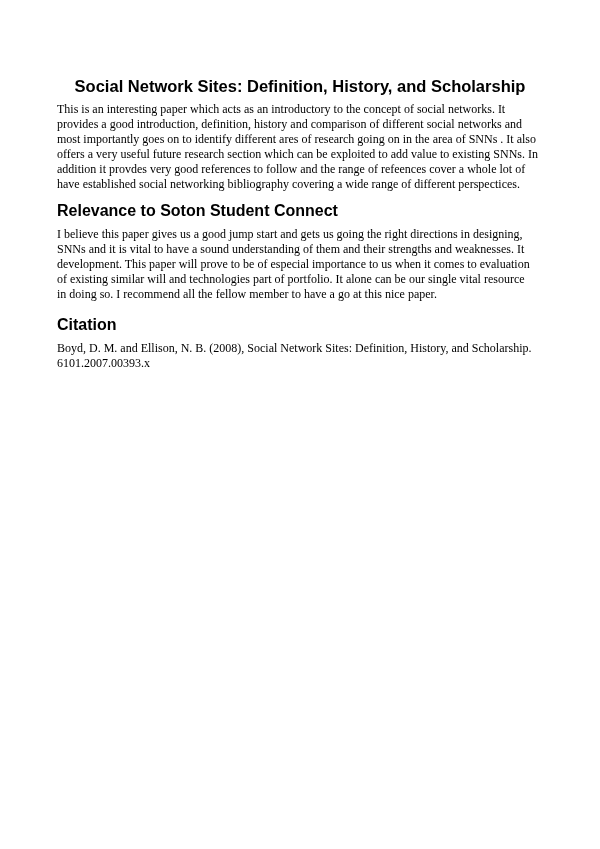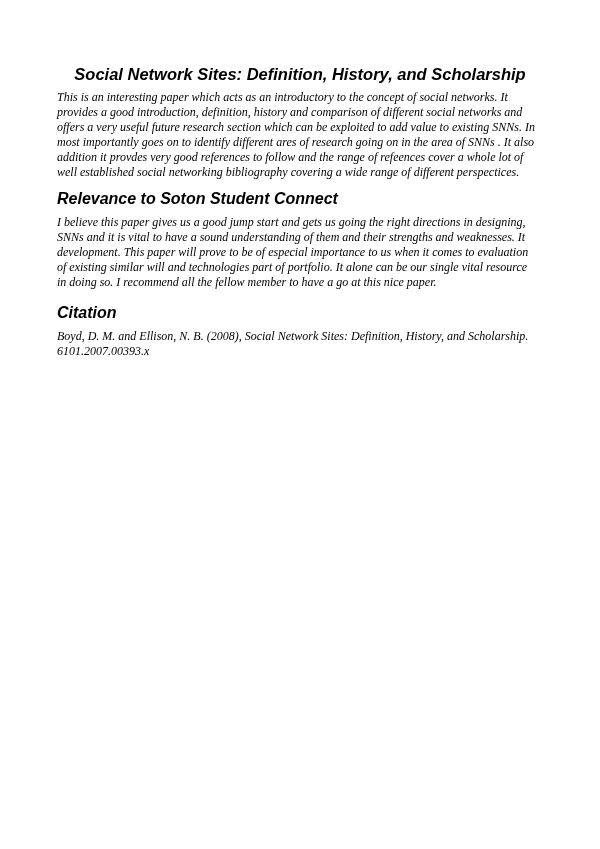--- a/index.html
+++ b/index.html
@@ -7,23 +7,22 @@
     padding: 0;
     background: #ffffff;
   }
   .page {
     position: relative;
     width: 600px;
     height: 849px;
     background: #ffffff;
     overflow: hidden;
     box-sizing: border-box;
-    padding: 0 57px;
+    padding: 12px 57px;
     color: #000000;
-    font-style: italic;
   }
   .doc-title {
     margin: 64px 0 0 0;
     font-family: "Liberation Sans", sans-serif;
     font-weight: bold;
     font-size: 16.5px;
     line-height: 20px;
     text-align: center;
     color: #000000;
     white-space: nowrap;
@@ -55,24 +54,24 @@
 <body>
 
 <div class="page">
 
   <h1 class="doc-title">Social Network Sites: Definition, History, and Scholarship</h1>
 
   <section>
     <div class="section-paragraph">
         <div>This is an interesting paper which acts as an introductory to the concept of social networks. It</div>
         <div>provides a good introduction, definition, history and comparison of different social networks and</div>
+        <div>most importantly goes on to identify different ares of research going on in the area of SNNs . It also</div>
         <div>offers a very useful future research section which can be exploited to add value to existing SNNs. In</div>
-        <div>most importantly goes on to identify different ares of research going on in the area of SNNs . It also</div>
         <div>addition it provdes very good references to follow and the range of refeences cover a whole lot of</div>
-        <div>well established social networking bibliography covering a wide range of different perspectices.</div>
+        <div>have established social networking bibliography covering a wide range of different perspectices.</div>
       </div>
   </section>
 
   <section>
     <h2 class="section-heading heading-2">Relevance to Soton Student Connect</h2>
     <div class="section-paragraph">
         <div>I believe this paper gives us a good jump start and gets us going the right directions in designing,</div>
         <div>SNNs and it is vital to have a sound understanding of them and their strengths and weaknesses. It</div>
         <div>development. This paper will prove to be of especial importance to us when it comes to evaluation</div>
         <div>of existing similar will and technologies part of portfolio. It alone can be our single vital resource</div>

